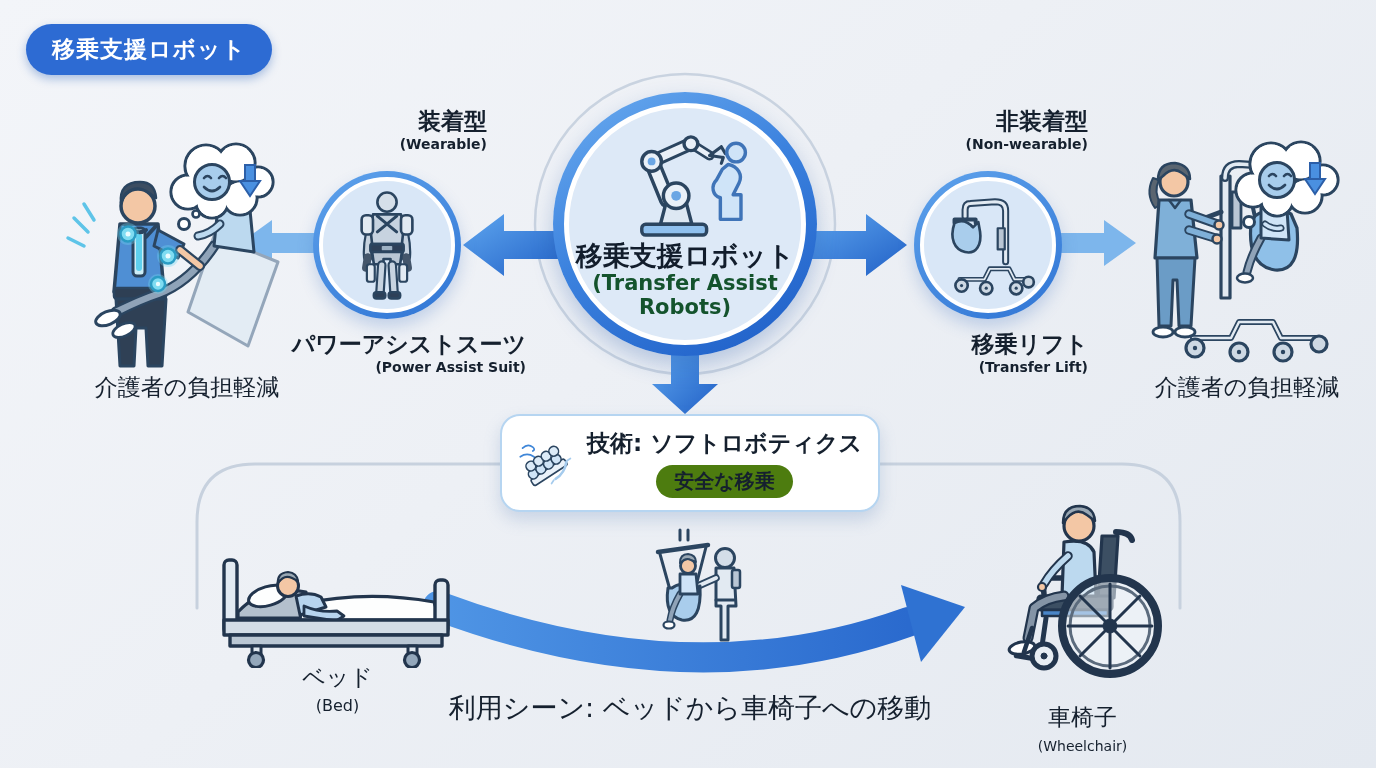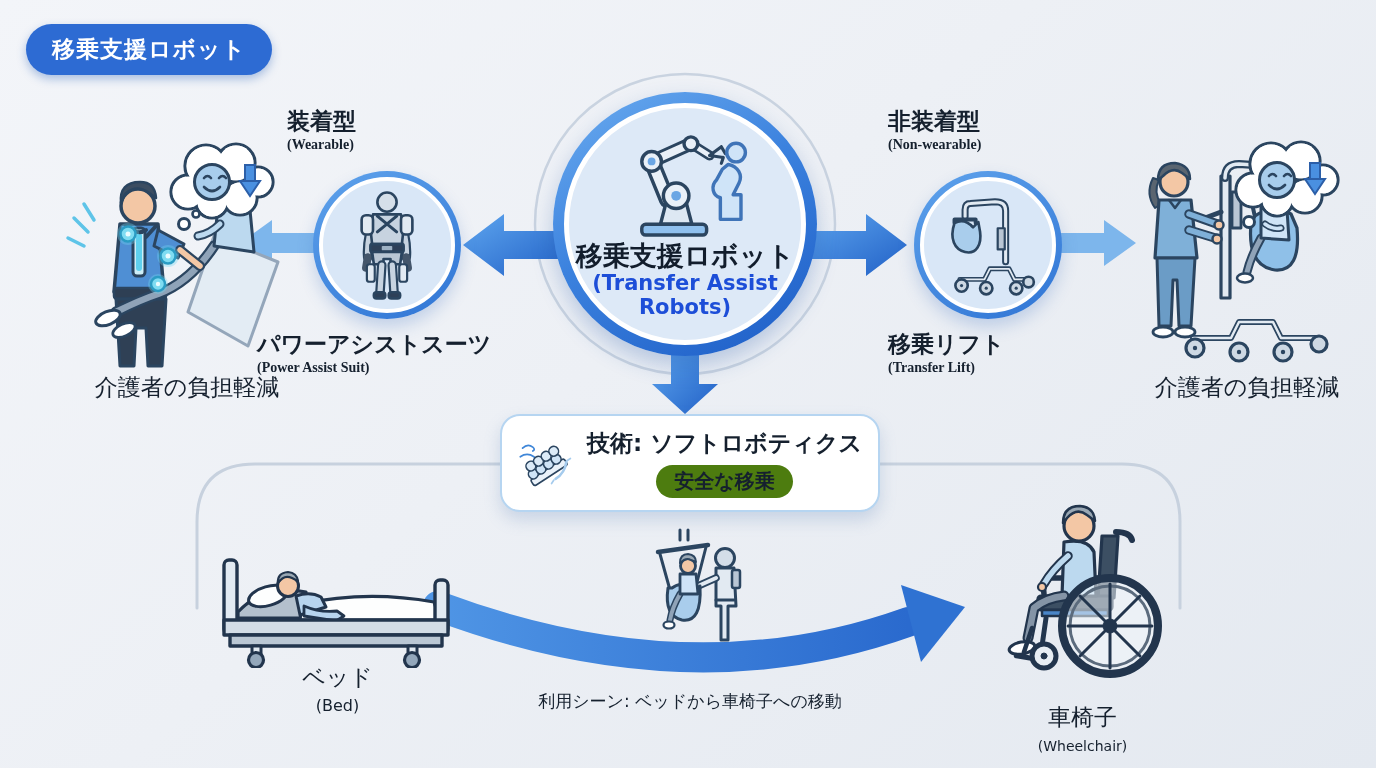--- a/index.html
+++ b/index.html
@@ -11,29 +11,29 @@
   .title-badge{left:26px;top:24px;background:#2d6bd3;color:#fff;font-weight:bold;
     font-size:23px;padding:10px 26px;border-radius:30px;letter-spacing:1px;
     box-shadow:0 4px 10px rgba(30,90,180,.35);}
 
   .hub{left:553px;top:92px;width:264px;height:264px;border-radius:50%;
     background:linear-gradient(150deg,#6cadf0 0%,#3c82de 45%,#1c5cc6 100%);
     box-shadow:0 10px 22px rgba(40,90,170,.28);display:flex;align-items:center;justify-content:center;}
   .hub-inner{width:232px;height:232px;border-radius:50%;background:#dde9f7;
     border:5px solid #ffffff;display:flex;flex-direction:column;align-items:center;justify-content:center;}
   .hub-title{font-size:27px;font-weight:bold;color:#121d2c;line-height:1.1;margin-top:2px;}
-  .hub-sub{font-size:21px;font-weight:bold;color:#1d4ed8;line-height:1.15;text-align:center;width:200px;}
+  .hub-sub{font-size:21px;font-weight:bold;color:#14532d;line-height:1.15;text-align:center;width:200px;}
 
   .node-circle{width:148px;height:148px;border-radius:50%;
     background:linear-gradient(150deg,#5fa3ec 0%,#2f74d4 100%);
     box-shadow:0 8px 16px rgba(60,110,190,.25);display:flex;align-items:center;justify-content:center;}
   .node-circle-inner{width:128px;height:128px;border-radius:50%;background:#d9e7f7;
     border:4px solid #ffffff;display:flex;align-items:center;justify-content:center;}
 
-  .lbl{position:absolute;text-align:left;color:#15202e;font-weight:bold;font-family:Liberation Serif, serif;}
+  .lbl{position:absolute;text-align:right;color:#15202e;font-weight:bold;}
   .lbl .jp-lg{font-size:23px;line-height:1.2;display:block;}
   .lbl .en{font-size:14px;line-height:1.25;display:block;}
 
   .tech-box{left:500px;top:414px;width:380px;height:98px;background:#ffffff;
     border:2px solid #b6d5f1;border-radius:20px;box-shadow:0 8px 16px rgba(110,145,190,.28);
     display:flex;align-items:center;padding:0 16px;box-sizing:border-box;gap:12px;}
   .tech-text{flex:1;display:flex;flex-direction:column;align-items:center;gap:6px;}
   .tech-title{font-size:23px;font-weight:bold;color:#15202e;white-space:nowrap;}
   .tech-badge{background:#4d7c0f;color:#15202e;font-size:20px;font-weight:bold;
     padding:3px 18px;border-radius:17px;}
@@ -127,21 +127,21 @@
           <path d="M44,87 l-2,31 M56,87 l2,31" fill="none" stroke-width="11"></path>
           <path d="M44,87 l-2,31 M56,87 l2,31" fill="none" stroke="#c7d3e0" stroke-width="6"></path>
           <rect x="27" y="86" width="9" height="20" rx="3" fill="#e2eaf2" stroke-width="2.5"></rect>
           <rect x="64" y="86" width="9" height="20" rx="3" fill="#e2eaf2" stroke-width="2.5"></rect>
           <rect x="35" y="118" width="13" height="7" rx="3" fill="#2e4058"></rect>
           <rect x="52" y="118" width="13" height="7" rx="3" fill="#2e4058"></rect>
         </g>
       </svg>
     </div>
   </div>
-  <div class="lbl z2" style="left:257px;top:331px;width:260px;">
+  <div class="lbl z2" style="left:266px;top:331px;width:260px;">
     <span class="jp-lg">パワーアシストスーツ</span>
     <span class="en">(Power Assist Suit)</span>
   </div>
 
   <div class="lbl z2" style="left:888px;top:108px;width:200px;">
     <span class="jp-lg">非装着型</span>
     <span class="en">(Non-wearable)</span>
   </div>
   <div class="abs z2 node-circle" style="left:914px;top:171px;">
     <div class="node-circle-inner">
@@ -413,15 +413,15 @@
         <path d="M130,84 V168 M88,126 H172 M100,96 L160,156 M160,96 L100,156"></path>
       </g>
       <circle cx="130" cy="126" r="7" fill="#22354d"></circle>
     </g>
   </svg>
   <div class="caption z2" style="left:975px;top:704px;width:215px;font-size:23px;line-height:1.15;">
     <span>車椅子</span><br>
     <span style="font-size:14px;">(Wheelchair)</span>
   </div>
 
-  <div class="caption z2" style="left:400px;top:690px;width:580px;font-size:17px;">利用シーン: ベッドから車椅子への移動</div>
+  <div class="caption z2" style="left:400px;top:690px;width:580px;font-size:27px;">利用シーン: ベッドから車椅子への移動</div>
 
 </div>
 
 </body></html>

